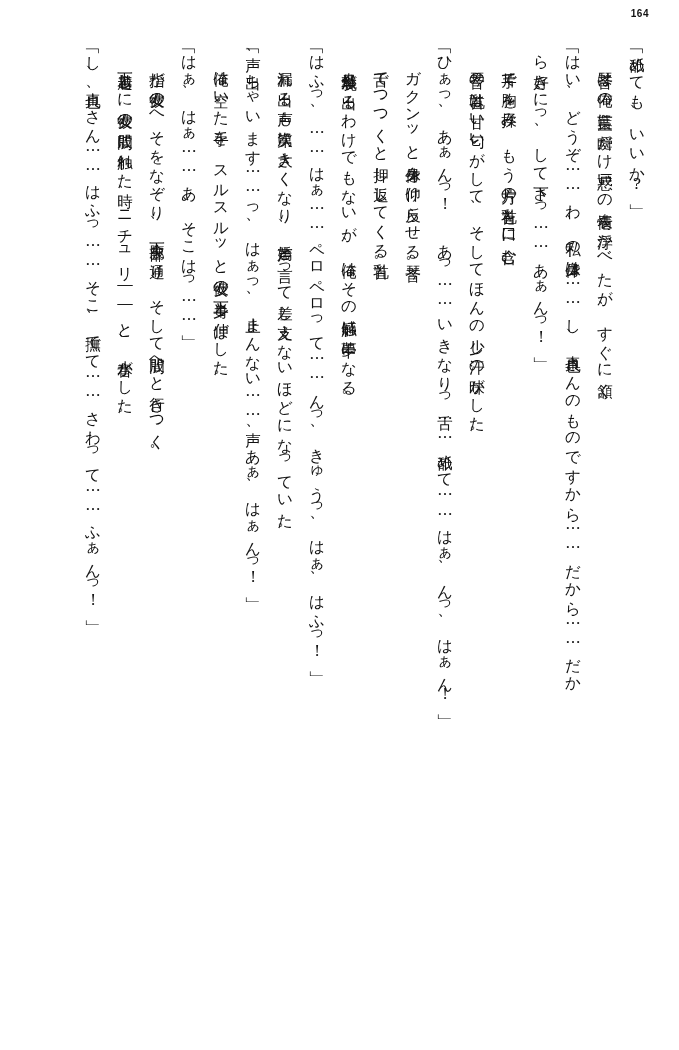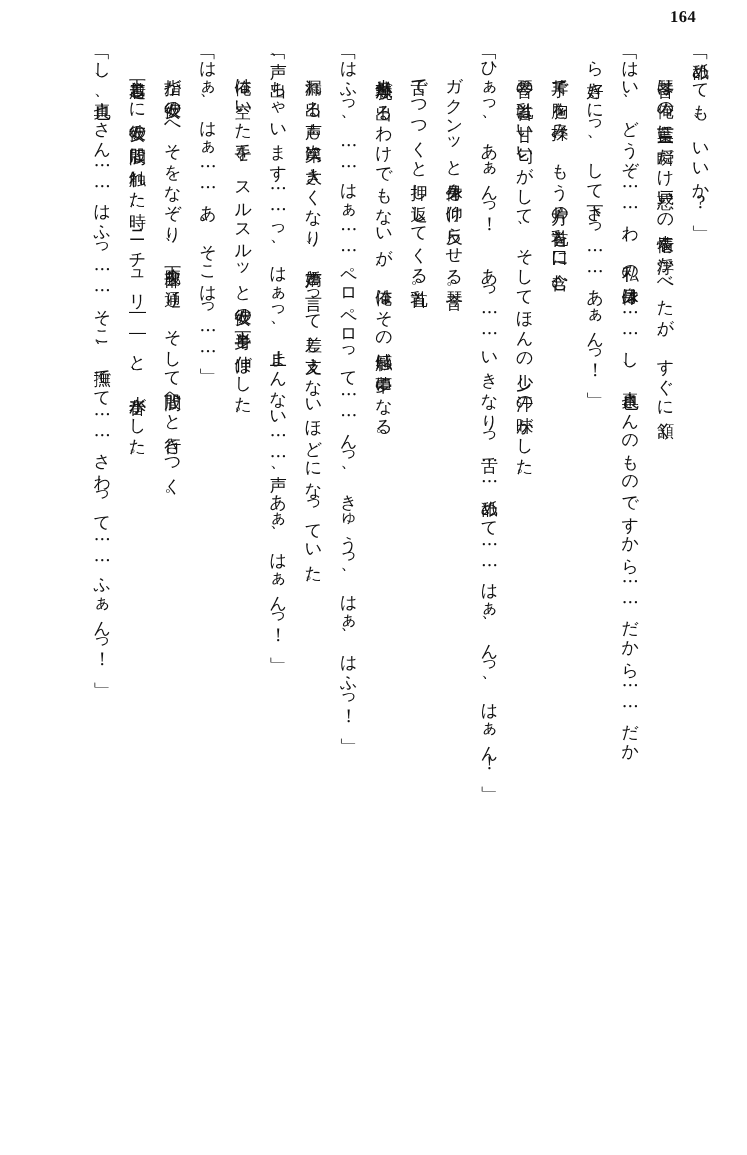--- a/index.html
+++ b/index.html
@@ -12,23 +12,23 @@
     width: 679px;
     height: 1050px;
     background: #ffffff;
     overflow: hidden;
     font-family: "DejaVu Serif", "Liberation Serif", serif;
     color: #111111;
   }
   #page-number {
     position: absolute;
     top: 8px;
-    right: 46px;
-    font-family: Liberation Serif, serif;
-    font-size: 15px;
+    right: 30px;
+    font-family: Liberation Sans, sans-serif;
+    font-size: 10px;
     font-weight: bold;
     letter-spacing: 0.5px;
     color: #111;
   }
   #body-text {
     position: absolute;
     top: 44px;
     right: 26px;
     left: 26px;
     bottom: 20px;

